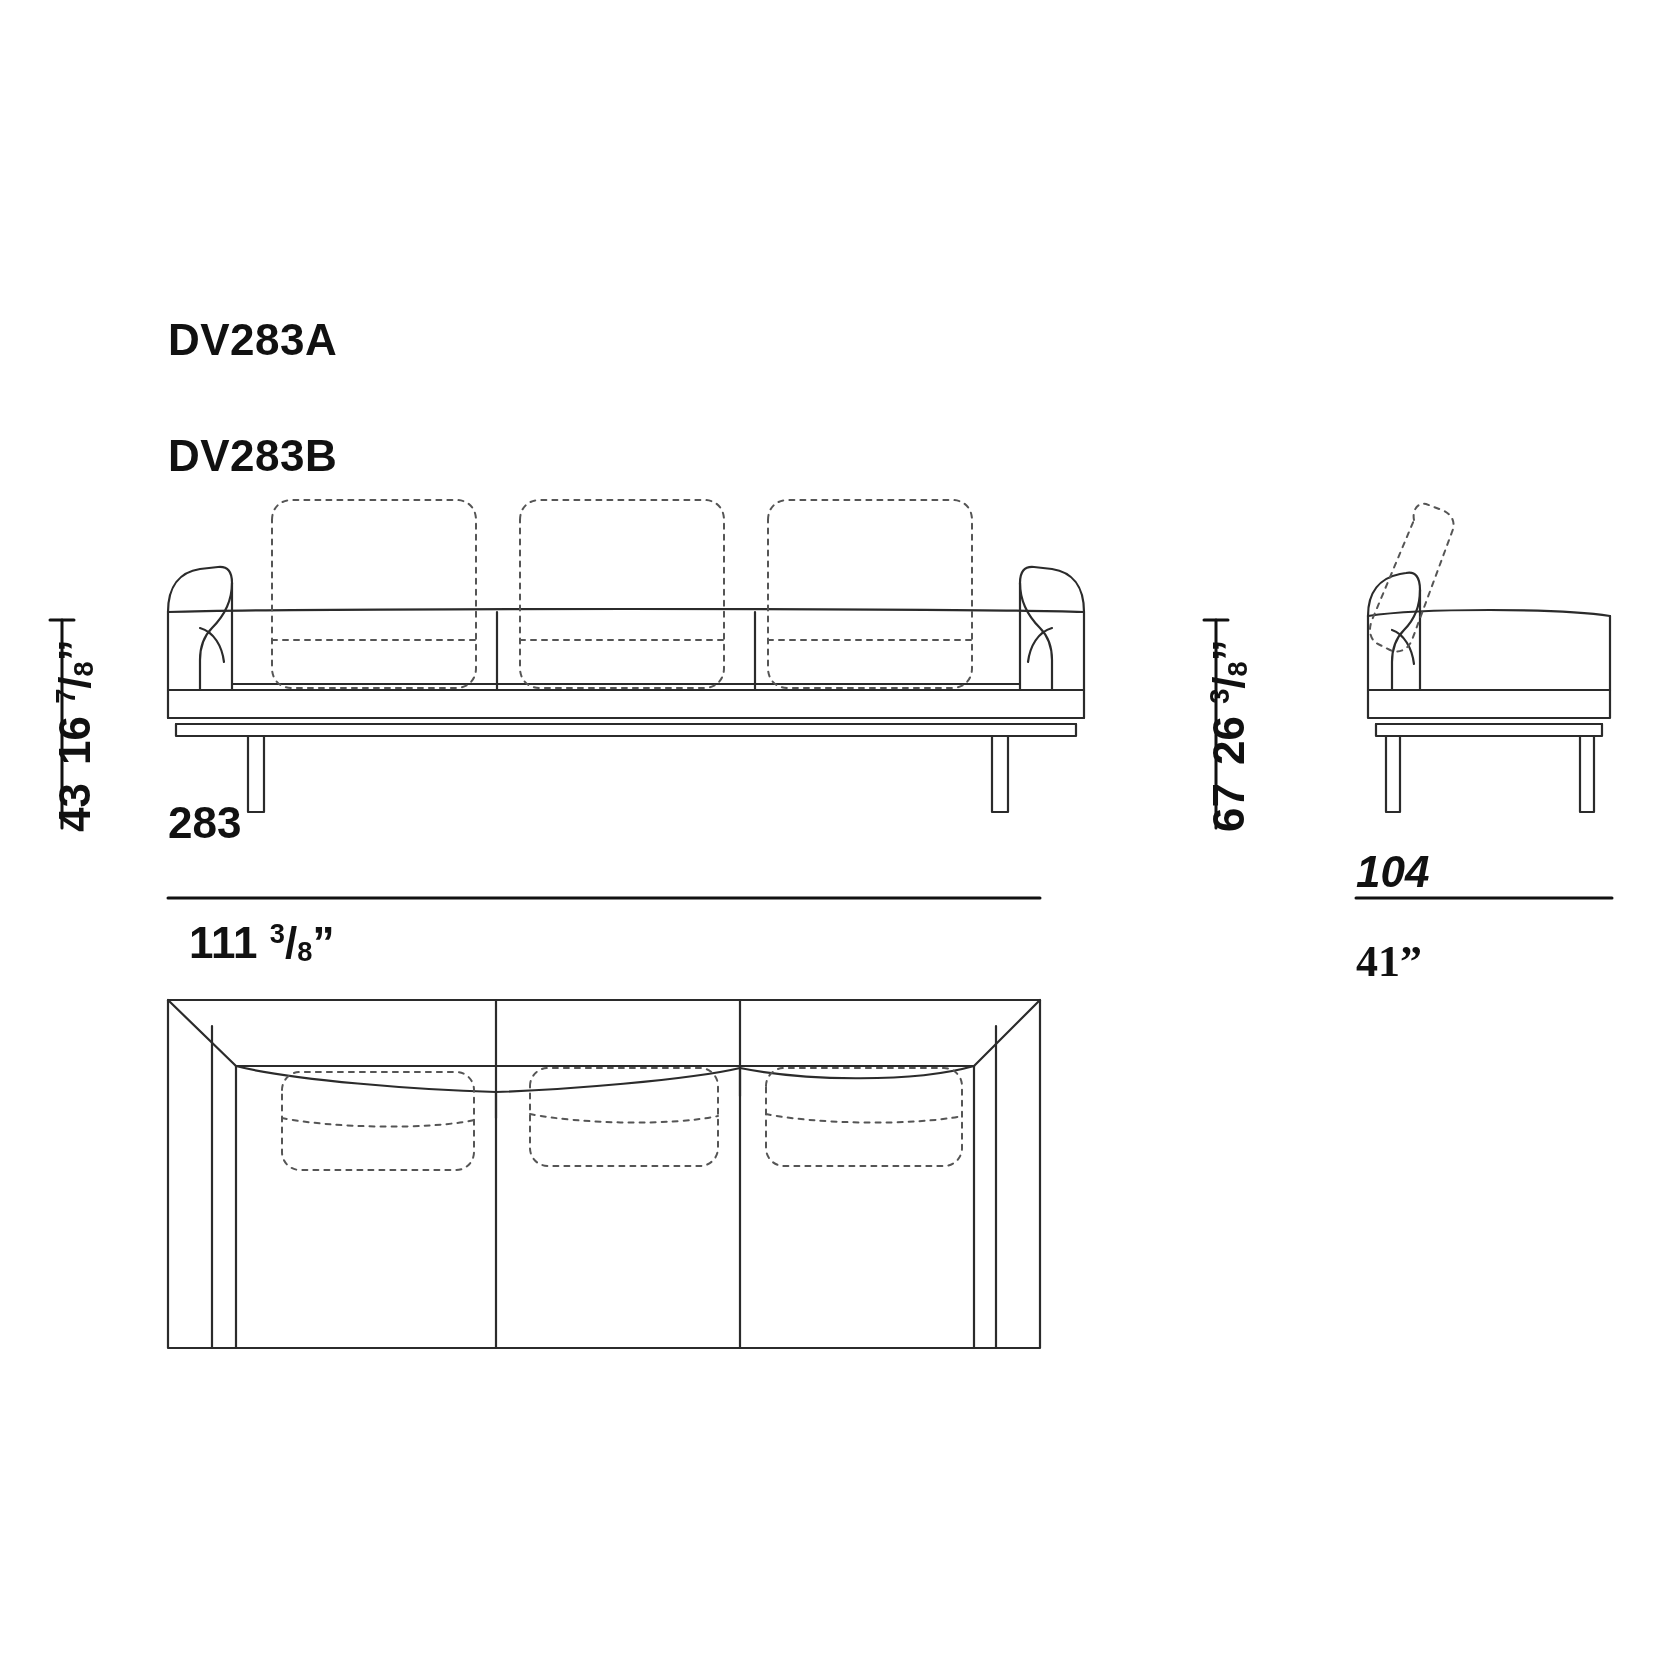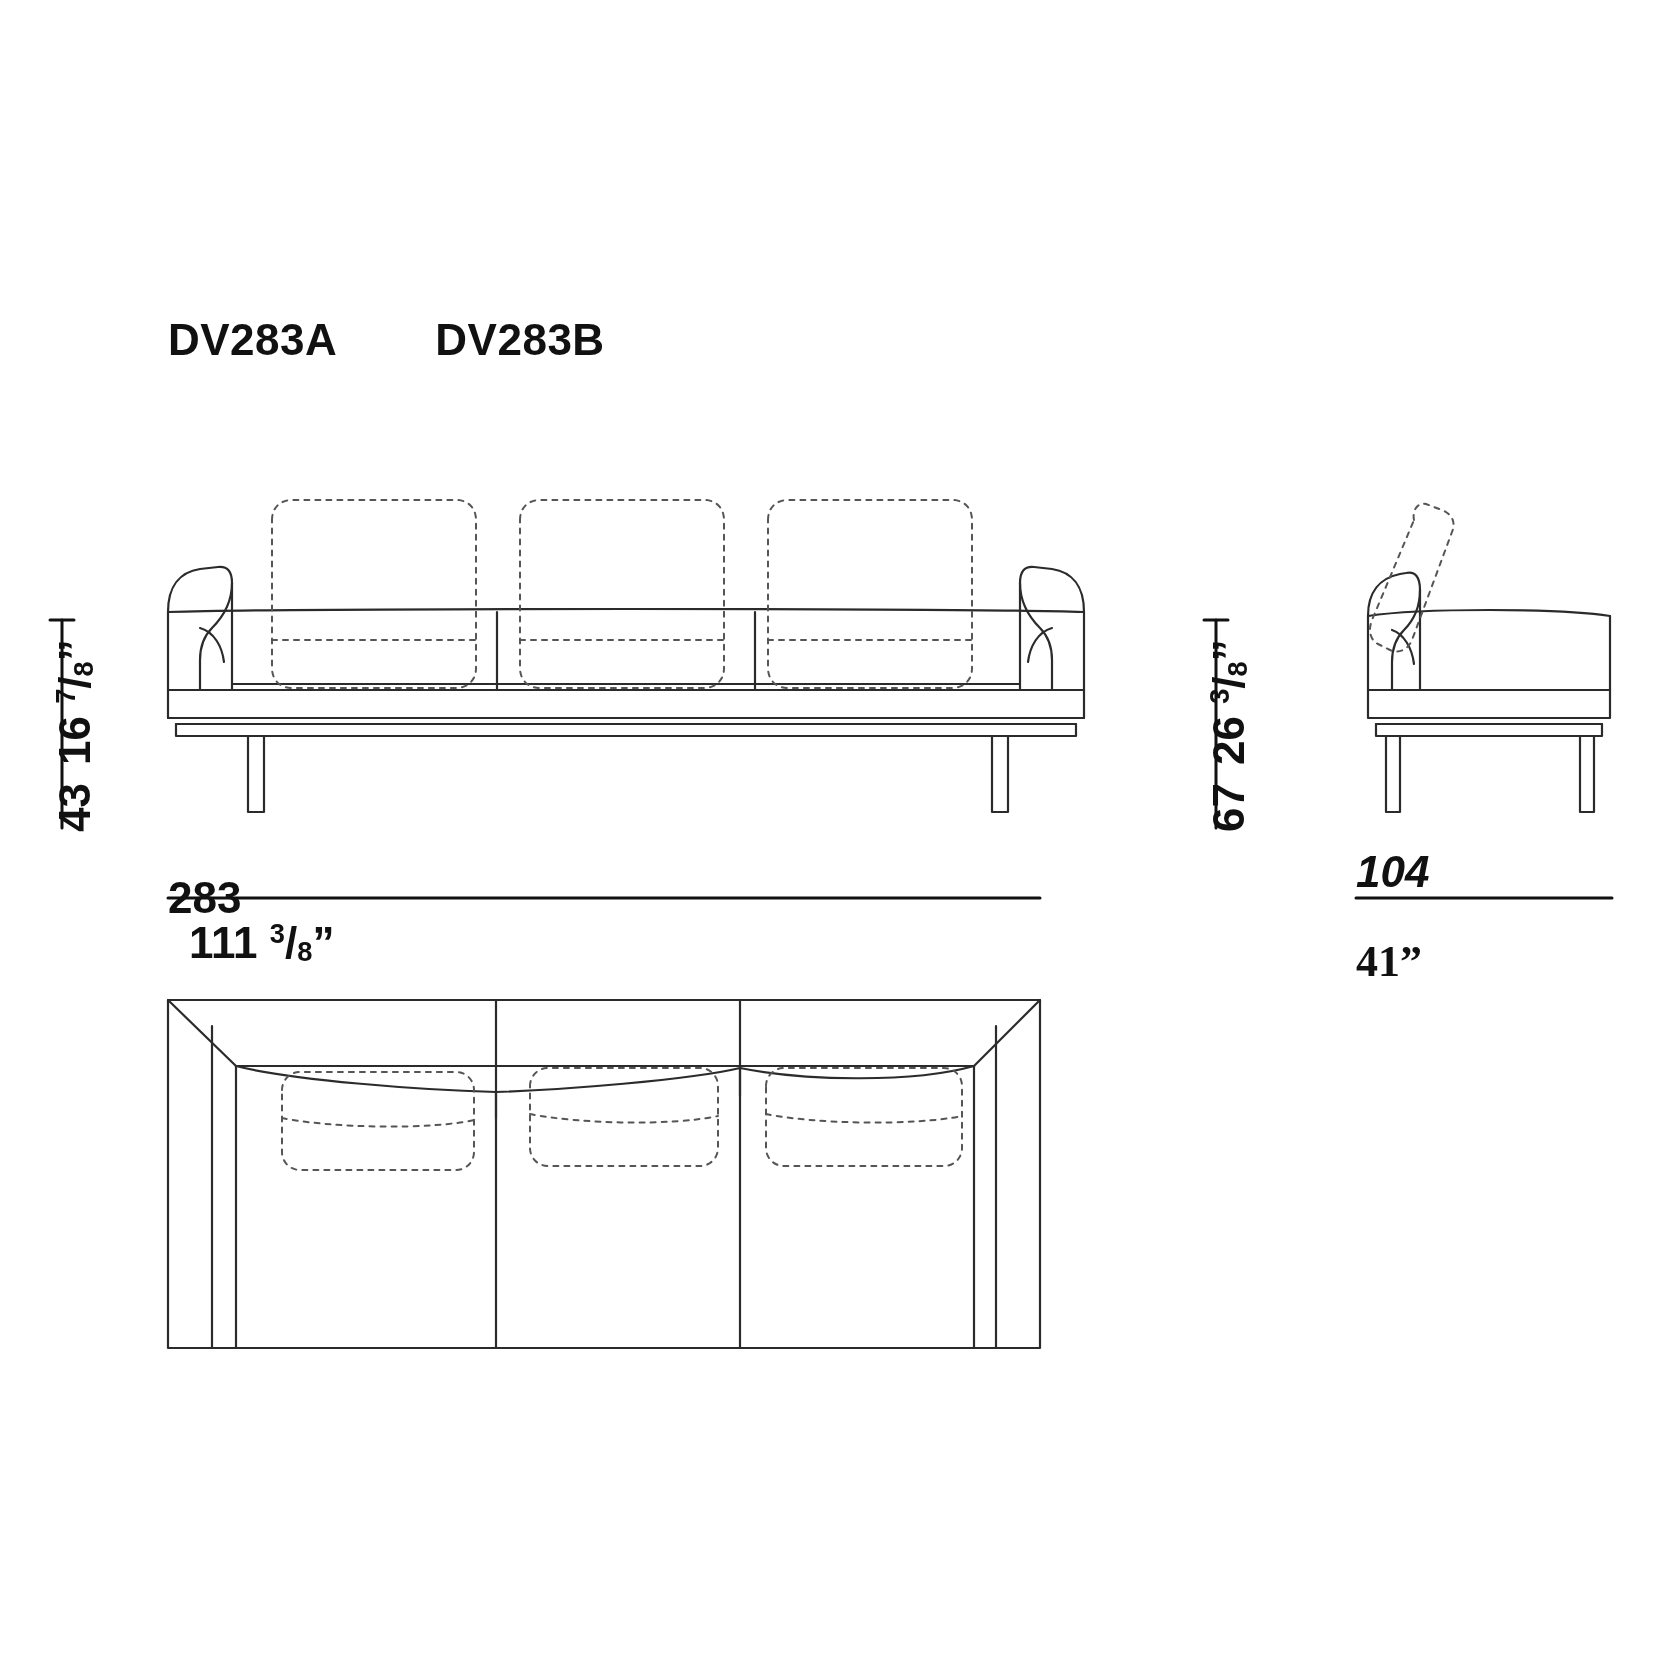--- a/index.html
+++ b/index.html
@@ -7,21 +7,21 @@
     width:1676px;height:1676px;
     background:#ffffff;
     font-family:"Liberation Sans", sans-serif;
     color:#1a1a1a;
     position:relative;
     overflow:hidden;
   }
   .sheet{position:absolute;left:0;top:0;width:1676px;height:1676px;}
 
   
-  .codes{position:absolute;left:168px;top:315px;display:flex;gap:98px;}
+  .codes{position:absolute;left:168px;top:315px;display:flex;gap:66px;flex-direction:column;}
   .code{font-size:44px;font-weight:bold;letter-spacing:0.5px;color:#111;}
 
   
   .dim{position:absolute;font-weight:bold;color:#111;line-height:1;}
   .dim .metric{font-size:44px;font-weight:bold;}
   .dim .imp{font-size:44px;font-weight:bold;white-space:nowrap;}
   .frac{display:inline-block;position:relative;font-size:44px;font-weight:bold;vertical-align:baseline;}
   .frac sup{font-size:0.62em;vertical-align:0.55em;}
   .frac sub{font-size:0.62em;vertical-align:-0.1em;}
   .slash{font-size:1em;}
@@ -154,21 +154,21 @@
 
   <div class="dim" style="left:0px;top:620px;width:210px;height:0;">
     <div class="vert" style="position:absolute;left:52px;top:212px;transform:rotate(-90deg);display:flex;align-items:flex-end;gap:18px;">
       <span class="metric">43</span>
       <span class="imp">
         <span>16</span>&nbsp;<span class="frac"><sup>7</sup><span class="slash">/</span><sub>8</sub></span><span>”</span>
       </span>
     </div>
   </div>
 
-  <div class="dim" style="left:168px;top:876px;">
+  <div class="dim" style="left:168px;top:801px;">
     <div class="metric">283</div>
   </div>
   <div class="dim" style="left:168px;top:920px;margin-left:21px;">
     <span class="imp">
       <span>111</span>&nbsp;<span class="frac"><sup>3</sup><span class="slash">/</span><sub>8</sub></span><span>”</span>
     </span>
   </div>
 
   <div class="dim" style="left:1150px;top:620px;width:210px;height:0;">
     <div class="vert" style="position:absolute;left:56px;top:212px;transform:rotate(-90deg);display:flex;align-items:flex-end;gap:18px;">

